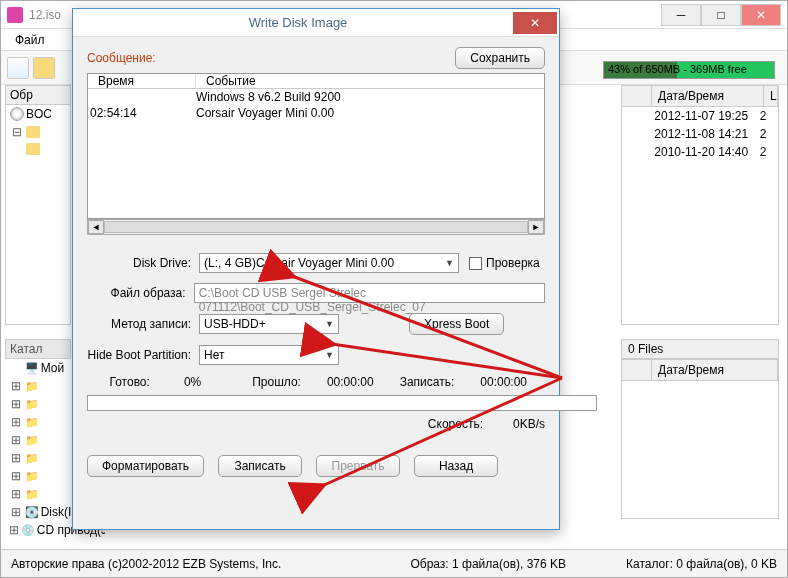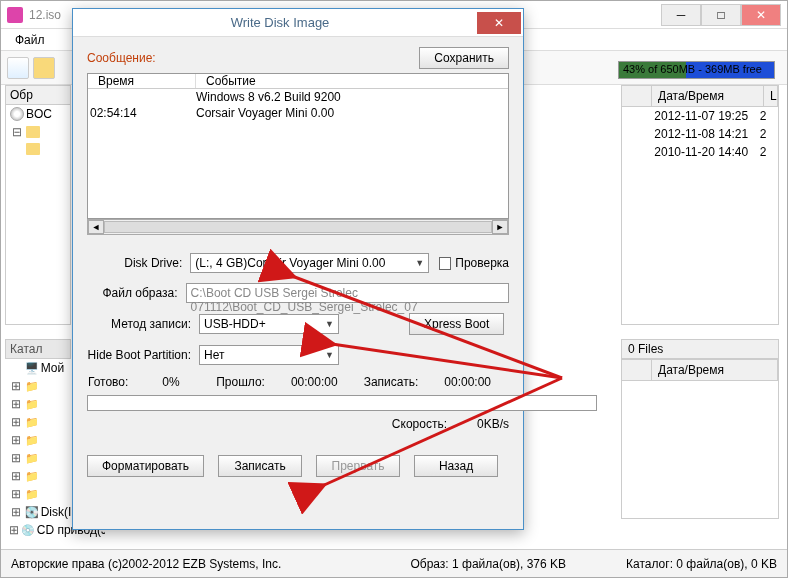--- a/index.html
+++ b/index.html
@@ -12,21 +12,21 @@
 .main-title { flex: 1; color: #888; font-size: 12px; }
 .win-btns { display: flex; gap: 0; }
 .win-btn { width: 40px; height: 22px; background: #eee; border: 1px solid #ccc; display: flex; align-items: center; justify-content: center; cursor: pointer; }
 .win-btn.close { background: #f08080; color: #fff; }
 .menubar { height: 22px; display: flex; align-items: center; padding: 0 6px; border-bottom: 1px solid #ddd; }
 .menu-item { padding: 2px 8px; cursor: pointer; }
 .toolbar { height: 34px; display: flex; align-items: center; padding: 0 6px; gap: 4px; border-bottom: 1px solid #ddd; background: #f8f8f8; }
 .tb-btn { width: 22px; height: 22px; background: #fff; border: 1px solid #ccc; border-radius: 2px; }
 .tb-new { background: linear-gradient(#fff,#e0f0ff); }
 .tb-open { background: #f9d97a; }
-.capacity-bar { position: absolute; right: 12px; top: 60px; width: 157px; height: 18px; border: 1px solid #999; background: #1d4ed8; }
+.capacity-bar { position: absolute; right: 12px; top: 60px; width: 172px; height: 18px; border: 1px solid #999; background: #22c55e; }
 .capacity-fill { height: 100%; width: 43%; background: #3a7a3a; }
 .capacity-text { position: absolute; top: 1px; left: 4px; font-size: 11px; color: #000; }
 
 .left-tree { position: absolute; left: 4px; top: 84px; width: 66px; height: 240px; border: 1px solid #ccc; }
 .tree-header { background: #f0f0f0; border-bottom: 1px solid #ccc; padding: 2px 4px; }
 .tree-row { padding: 2px 4px; display: flex; align-items: center; gap: 2px; }
 .disc-icon { width: 14px; height: 14px; background: radial-gradient(circle,#fff 30%,#ccc 70%); border-radius: 50%; border: 1px solid #aaa; }
 .folder-icon { width: 14px; height: 12px; background: #f9d97a; border-radius: 1px; }
 
 .right-list { position: absolute; left: 620px; top: 84px; right: 8px; height: 240px; border: 1px solid #ccc; }
@@ -43,28 +43,28 @@
 .right-files-header { position: absolute; left: 620px; top: 338px; right: 8px; background: #f0f0f0; border: 1px solid #ccc; padding: 2px 6px; }
 .right-files-list { position: absolute; left: 620px; top: 358px; right: 8px; height: 160px; border: 1px solid #ccc; }
 .right-files-list .list-header { display: flex; }
 
 .statusbar { position: absolute; left: 0; bottom: 0; right: 0; height: 28px; border-top: 1px solid #ccc; display: flex; align-items: center; padding: 0 10px; background: #f4f4f4; font-size: 11px; }
 .statusbar > div { flex: 0 0 auto; }
 .status-mid { margin-left: auto; }
 .status-right { margin-left: 60px; }
 
 
-.dialog { position: absolute; left: 72px; top: 8px; width: 452px; height: 522px; border: 1px solid #4a90c8; background: #f0f0f0; box-shadow: 0 4px 14px rgba(0,0,0,.3); }
+.dialog { position: absolute; left: 72px; top: 8px; width: 488px; height: 522px; border: 1px solid #4a90c8; background: #f0f0f0; box-shadow: 0 4px 14px rgba(0,0,0,.3); }
 .dlg-title { height: 28px; background: #fff; display: flex; align-items: center; padding-left: 10px; border-bottom: 1px solid #ddd; }
 .dlg-title-text { flex: 1; text-align: center; color: #4a6a88; font-size: 13px; }
 .dlg-close { width: 44px; height: 22px; background: #c8504b; color: #fff; display: flex; align-items: center; justify-content: center; cursor: pointer; margin-right: 2px; }
 .dlg-body { padding: 10px 14px; }
 .row-top { display: flex; justify-content: space-between; align-items: center; margin-bottom: 4px; }
 .label { color: #c2410c; }
-.btn { background: linear-gradient(#fff,#e4e4e4); border: 1px solid #999; padding: 3px 14px; cursor: pointer; min-width: 84px; text-align: center; border-radius: 0; }
+.btn { background: linear-gradient(#fff,#e4e4e4); border: 1px solid #999; padding: 3px 14px; cursor: pointer; min-width: 84px; text-align: center; border-radius: 5px; }
 .btn.disabled { color: #999; }
 .log-box { width: 100%; height: 146px; background: #fff; border: 1px solid #999; overflow: auto; }
 .log-header { display: flex; border-bottom: 1px solid #ccc; background: #fff; }
 .log-header > div { padding: 0 10px; }
 .log-col-time { width: 108px; border-right: 1px solid #ddd; }
 .log-body > div { display: flex; padding: 1px 0; }
 .log-body .c1 { width: 108px; padding-left: 2px; }
 .hscroll { height: 16px; border: 1px solid #aaa; background: #f0f0f0; flex: 1; position: relative; }
 .hscroll .thumb { position: absolute; left: 16px; right: 16px; top: 1px; bottom: 1px; background: #ddd; border: 1px solid #bbb; }
 .hscroll .arrow { position: absolute; top: 0; width: 16px; height: 14px; background: #e8e8e8; border: 1px solid #aaa; display: flex; align-items: center; justify-content: center; font-size: 9px; }

